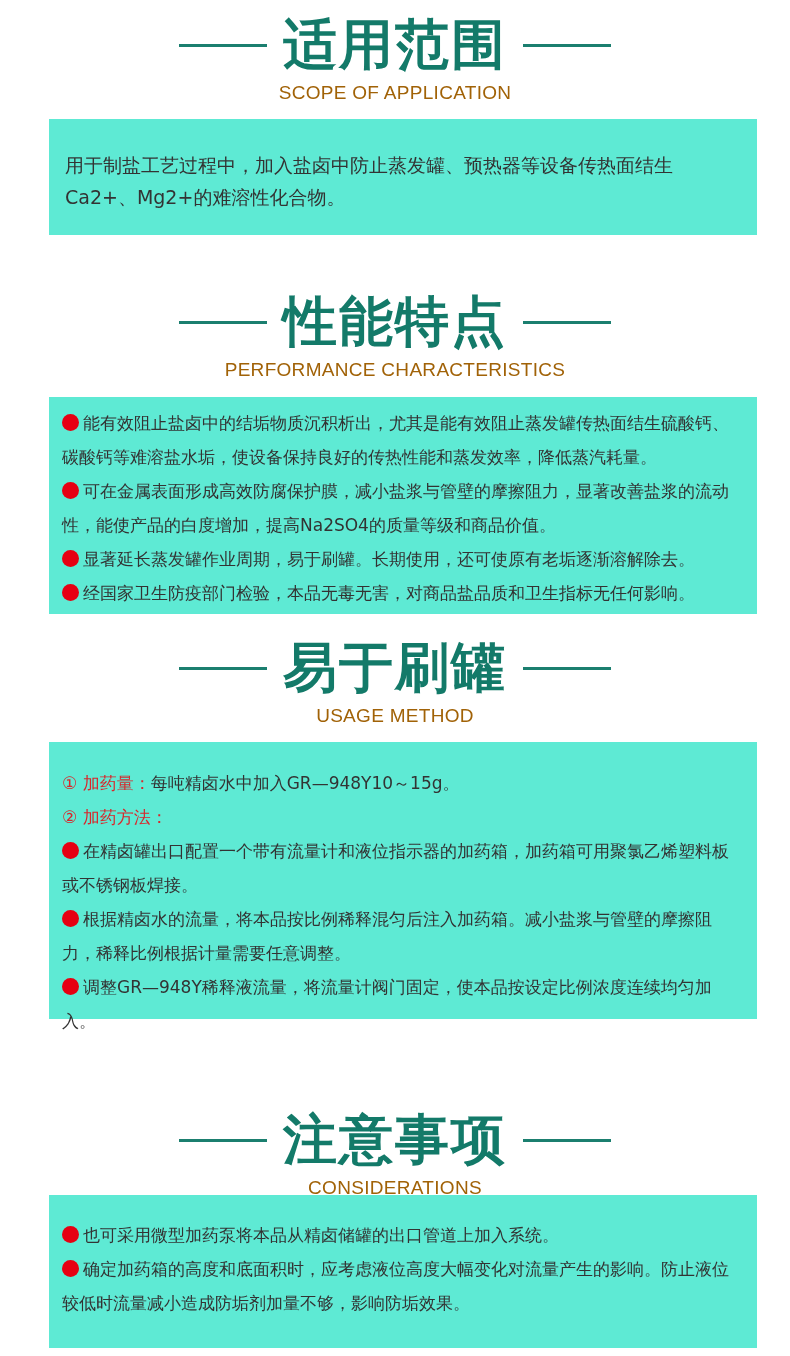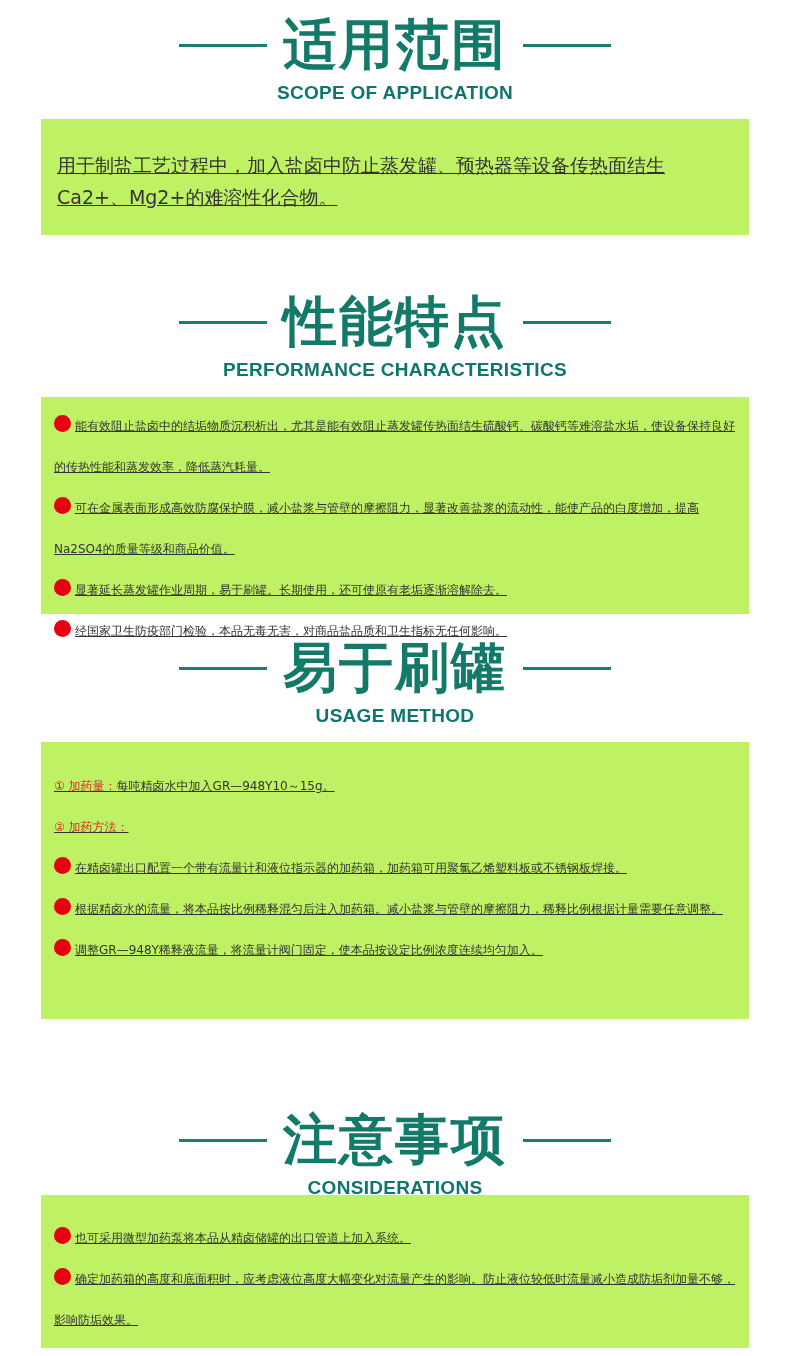--- a/index.html
+++ b/index.html
@@ -5,24 +5,24 @@
   html, body { margin: 0; padding: 0; background: #ffffff; }
   body { width: 790px; height: 1356px; position: relative; overflow: hidden;
          font-family: "DejaVu Sans", "Liberation Sans", sans-serif; color: #333333; }
   .heading { position: absolute; left: 0; width: 790px; text-align: center; }
   .heading .title-row { position: relative; height: 70px; text-align: center; }
   .heading .line { position: absolute; top: 34px; height: 3px; background: #1b7f6f; width: 88px; }
   .heading .line.left { left: 179px; }
   .heading .line.right { left: 523px; }
   .heading .title { position: absolute; left: 0; right: 0; top: 0; font-size: 54px; font-weight: bold;
                     color: #137a69; letter-spacing: 2px; line-height: 70px; }
-  .heading .subtitle { font-family: "Liberation Sans", sans-serif; font-size: 19px; color: #0f766e;
-                       letter-spacing: 0.3px; margin-top: 2px; font-weight: bold; }
-  .panel { position: absolute; left: 41px; width: 708px; background: #bef264; box-sizing: border-box; text-decoration: underline; }
-  .panel p { margin: 0; font-size: 12px; line-height: 41px; color: #333333; }
+  .heading .subtitle { font-family: "Liberation Sans", sans-serif; font-size: 19px; color: #a16207;
+                       letter-spacing: 0.3px; margin-top: 2px; font-weight: normal; }
+  .panel { position: absolute; left: 49px; width: 708px; background: #5eead4; box-sizing: border-box; }
+  .panel p { margin: 0; font-size: 17px; line-height: 34px; color: #333333; }
   .bullet { display: inline-block; width: 17px; height: 17px; border-radius: 50%; background: #e60012;
             vertical-align: -2px; margin-right: 4px; }
   .red { color: #d9262b; text-align: right; }
   .item { margin-bottom: 3px; }
 </style>
 </head>
 <body>
 
 <div class="heading" style="top:10px;">
   <div class="title-row">

